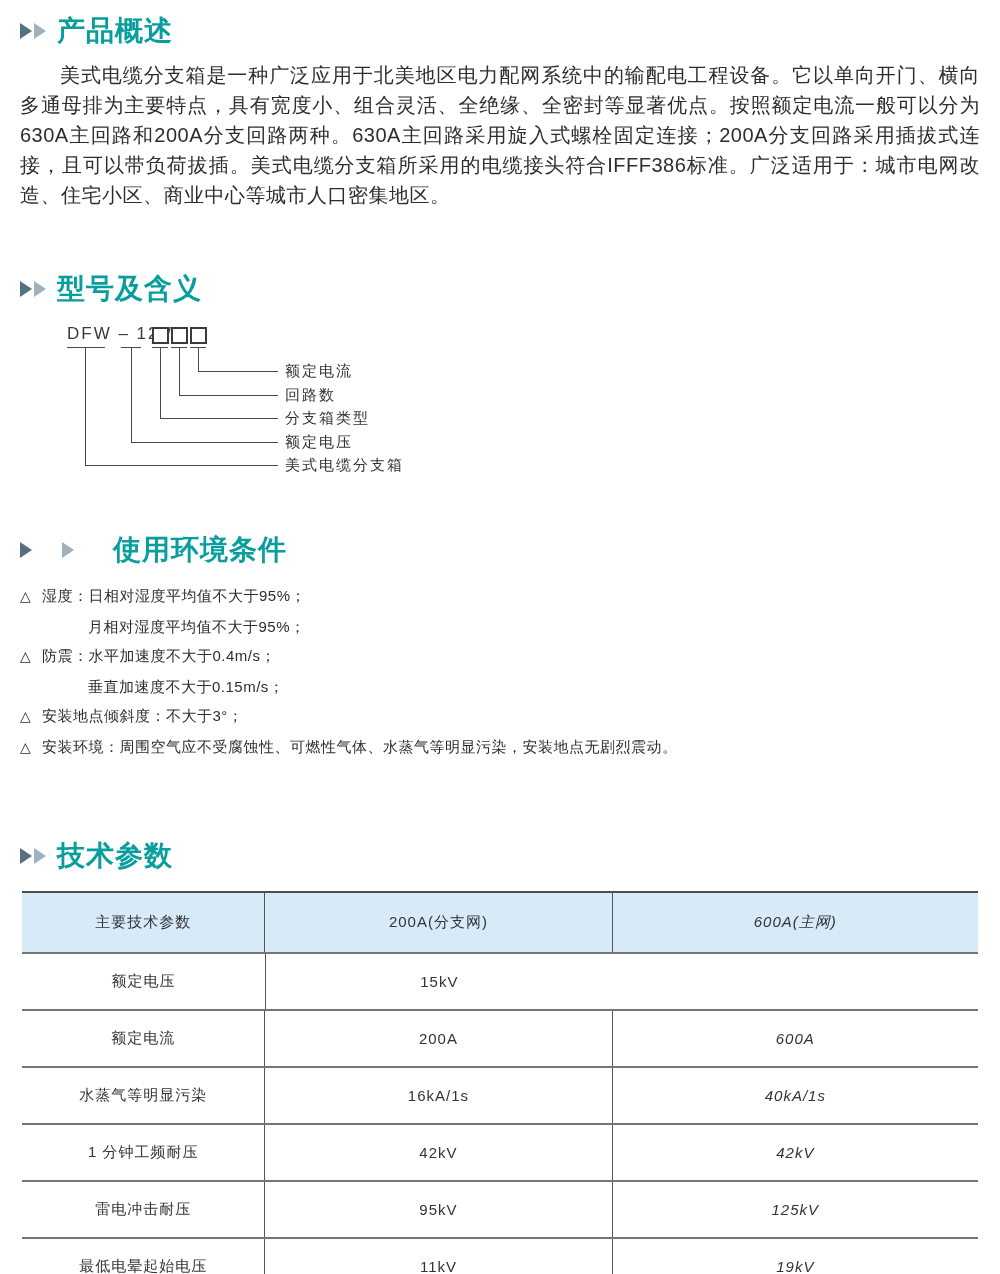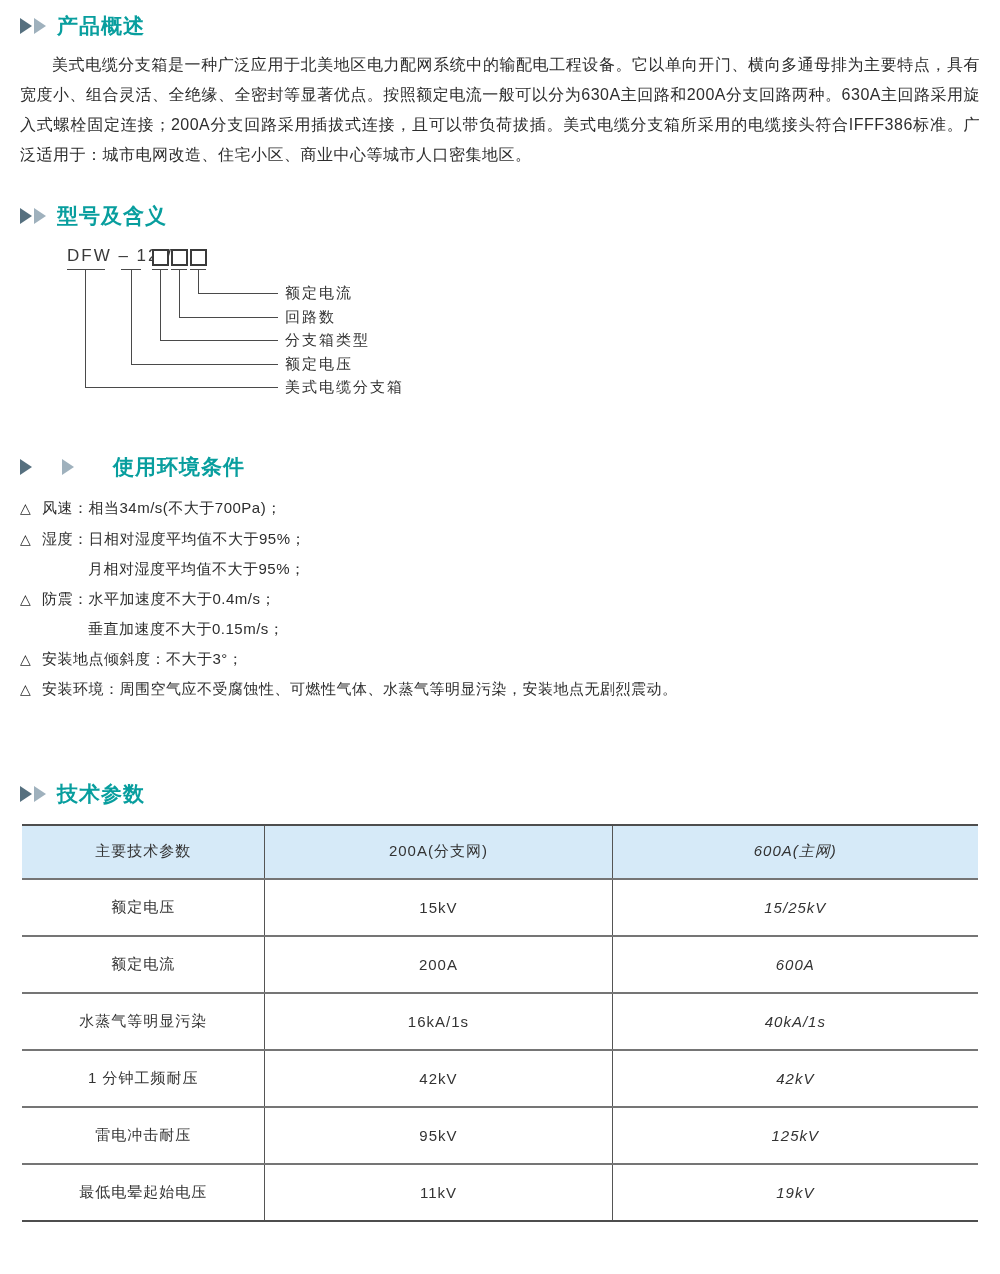--- a/index.html
+++ b/index.html
@@ -8,29 +8,29 @@
     font-family:"Liberation Sans","DejaVu Sans",sans-serif;
     color:#2d2d2d;
   }
   .page{padding:0 20px;}
 
   
   .sec-head{display:flex;align-items:center;gap:5px;}
   .sec-head .tri{width:0;height:0;border-top:8px solid transparent;border-bottom:8px solid transparent;display:inline-block;}
   .tri-dark{border-left:12px solid #56707f;}
   .tri-light{border-left:12px solid #9fb1bd;margin-left:-3px;}
-  .sec-title{font-size:21px;font-weight:bold;color:#089e9e;margin:0 0 0 6px;letter-spacing:1px;}
+  .sec-title{font-size:28px;font-weight:bold;color:#089e9e;margin:0 0 0 6px;letter-spacing:1px;}
   .head-1{padding-top:12px;}
-  .head-2{margin-top:32px;}
+  .head-2{margin-top:60px;}
   .head-3{margin-top:42px;gap:33px;}
   .head-4{margin-top:75px;}
 
   
   .overview-para{
-    margin:10px 0 0 0;font-size:16px;line-height:30px;color:#2d2d2d;
+    margin:10px 0 0 0;font-size:20px;line-height:30px;color:#2d2d2d;
     text-indent:2em;text-align:justify;letter-spacing:0.5px;
   }
 
   
   .diagram{position:relative;height:170px;margin-top:11px;}
   .diagram .model-text{position:absolute;left:47px;top:5px;font-size:17px;letter-spacing:2px;color:#3a3a3a;}
   .diagram .mbox{position:absolute;top:8px;width:13px;height:13px;border:2px solid #3a3a3a;background:#fff;}
   .mbox-1{left:132px;} .mbox-2{left:151px;} .mbox-3{left:170px;}
   .diagram .uline{position:absolute;top:28px;height:0;border-top:1.5px solid #4a4a4a;}
   .ul-dfw{left:47px;width:38px;} .ul-12{left:101px;width:20px;}
@@ -49,21 +49,21 @@
   .env-item{font-size:15px;line-height:29.5px;color:#2d2d2d;letter-spacing:0.5px;}
   .env-item .bullet{display:inline-block;width:22px;font-size:14px;color:#2d2d2d;}
   .env-item.indent{padding-left:68px;}
 
   
   .params-table{
     margin:16px 2px 0 2px;
     border-top:2px solid #4e4e4e;border-bottom:2px solid #4e4e4e;
   }
   .t-row{display:flex;height:55px;border-top:2px solid #757575;}
-  .t-row.t-header{height:52px;background:#d6eaf8;border-top:none;}
+  .t-row.t-header{height:59px;background:#d6eaf8;border-top:none;}
   .t-cell{
     display:flex;align-items:center;justify-content:center;
     font-size:15px;color:#333;letter-spacing:1px;
   }
   .t-c1{width:25.4%;} .t-c2{width:36.3%;border-left:1px solid #555;} .t-c3{width:38.3%;border-left:1px solid #555;font-style:italic;}
 </style>
 </head>
 <body>
 
 <div class="page">
@@ -101,21 +101,20 @@
     <span class="dlabel dl-4">额定电压</span>
     <span class="dlabel dl-5">美式电缆分支箱</span>
   </div>
 
   <div class="sec-head head-3">
     <span class="tri tri-dark"></span>
     <span class="tri tri-light"></span>
     <h2 class="sec-title">使用环境条件</h2>
   </div>
   <div class="env-list">
-    <div class="env-item"><span class="bullet">△</span><span>风速：相当34m/s(不大于700Pa)；</span></div>
     <div class="env-item"><span class="bullet">△</span><span>湿度：日相对湿度平均值不大于95%；</span></div>
     <div class="env-item indent"><span>月相对湿度平均值不大于95%；</span></div>
     <div class="env-item"><span class="bullet">△</span><span>防震：水平加速度不大于0.4m/s；</span></div>
     <div class="env-item indent"><span>垂直加速度不大于0.15m/s；</span></div>
     <div class="env-item"><span class="bullet">△</span><span>安装地点倾斜度：不大于3°；</span></div>
     <div class="env-item"><span class="bullet">△</span><span>安装环境：周围空气应不受腐蚀性、可燃性气体、水蒸气等明显污染，安装地点无剧烈震动。</span></div>
   </div>
 
   <div class="sec-head head-4">
     <span class="tri tri-dark"></span>
@@ -124,21 +123,20 @@
   </div>
   <div class="params-table">
     <div class="t-row t-header">
       <div class="t-cell t-c1">主要技术参数</div>
       <div class="t-cell t-c2">200A(分支网)</div>
       <div class="t-cell t-c3">600A(主网)</div>
     </div>
     <div class="t-row">
       <div class="t-cell t-c1">额定电压</div>
       <div class="t-cell t-c2">15kV</div>
-      <div class="t-cell t-c3">15/25kV</div>
     </div>
     <div class="t-row">
       <div class="t-cell t-c1">额定电流</div>
       <div class="t-cell t-c2">200A</div>
       <div class="t-cell t-c3">600A</div>
     </div>
     <div class="t-row">
       <div class="t-cell t-c1">水蒸气等明显污染</div>
       <div class="t-cell t-c2">16kA/1s</div>
       <div class="t-cell t-c3">40kA/1s</div>

